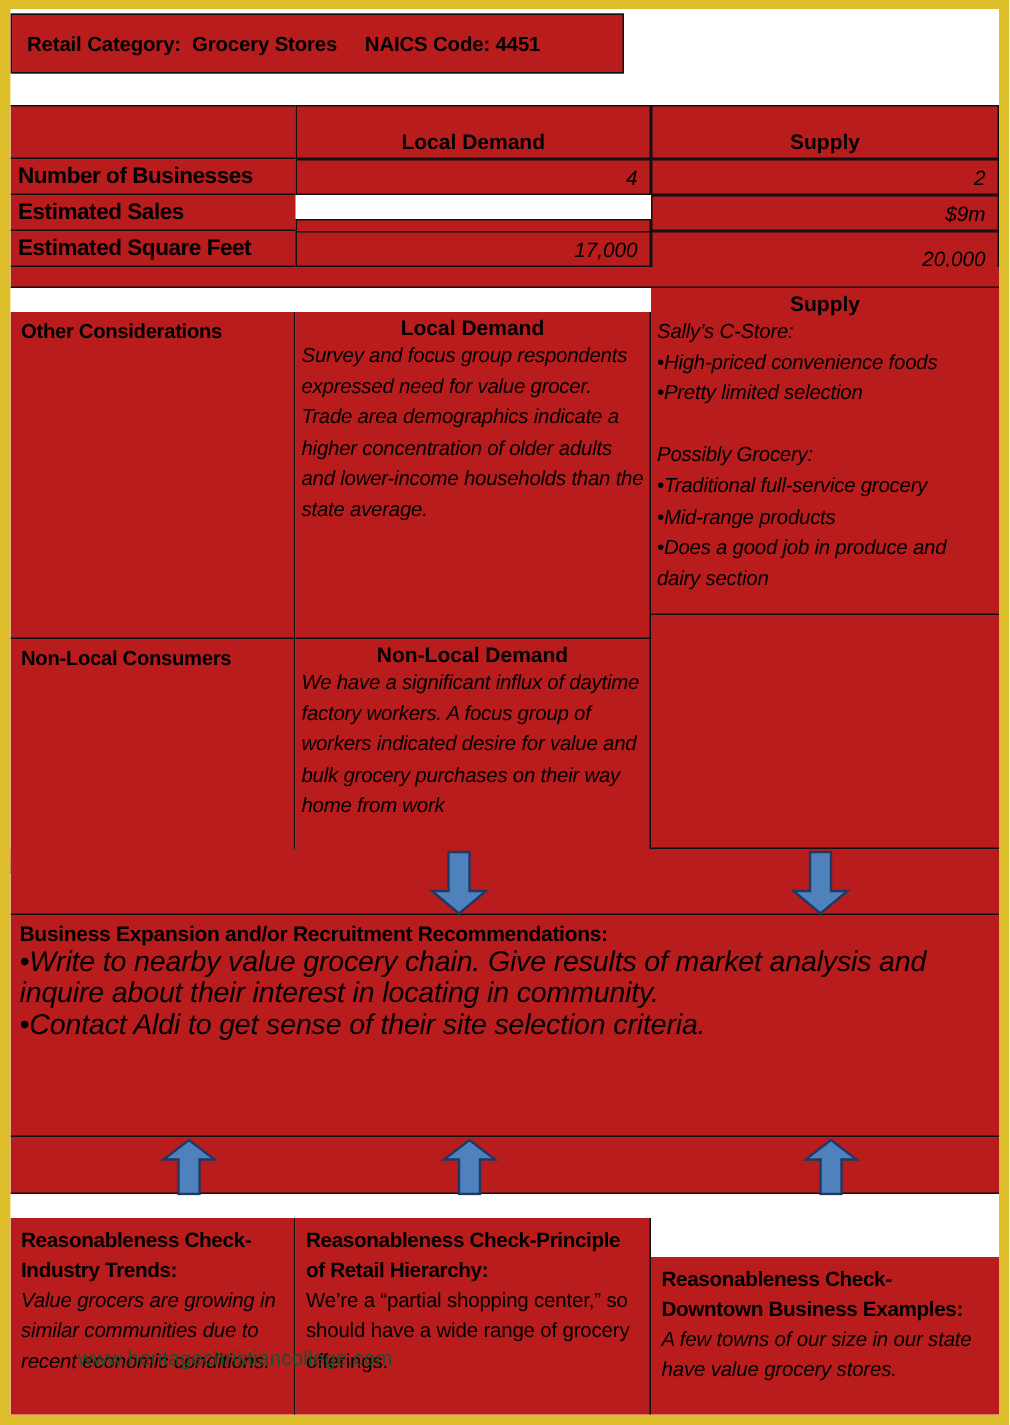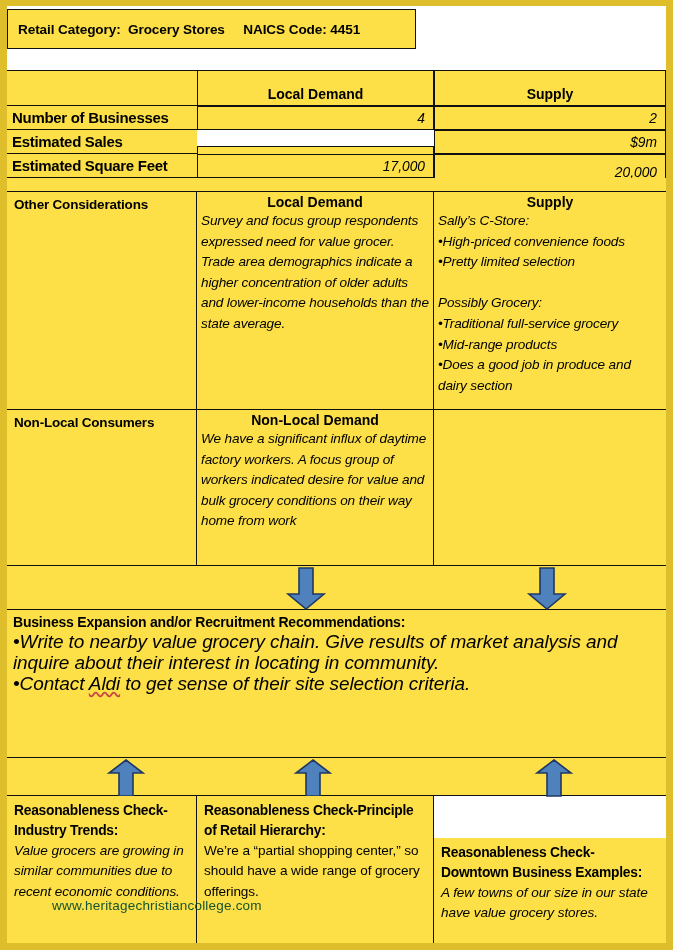--- a/index.html
+++ b/index.html
@@ -21,25 +21,25 @@
     overflow:hidden;
   }
   .inner{
     position:relative;
     width:659px;
     height:937px;
     background:#ffffff;
   }
 
   
-  .box{position:absolute;box-sizing:border-box;background:#fde047;}
+  .box{position:absolute;box-sizing:border-box;background:#b91c1c;}
   .bdr{border:1.6px solid #111111;}
   .btop{border-top:1.6px solid #111111;}
   .bbot{border-bottom:1.6px solid #111111;}
-  .bright{border-right:1.6px solid #111111;}
+  .bright{border-right:1.6px solid #111111;margin-top:16px;}
 
   .hdr{font-weight:bold;font-size:13.5px;letter-spacing:-0.2px;}
   .ital{font-style:italic;font-size:13.6px;line-height:20.6px;letter-spacing:-0.15px;}
 
   
   #title-box{
     left:0px;top:3px;width:409px;height:40px;
     display:flex;align-items:center;
   }
   #title-text{
@@ -71,21 +71,21 @@
   }
   .cons-body{padding:2px 4px 0 4px;}
   .cons-body p{margin:0;}
   .bullet-line{text-indent:0;}
 
   
   #rec-box{left:0px;top:604px;width:659px;height:148px;}
   #rec-inner{padding:4px 6px 0 6px;}
   #rec-title{font-weight:bold;font-size:14px;letter-spacing:-0.2px;margin-bottom:1px;}
   #rec-inner p{margin:0;font-style:italic;font-size:19px;line-height:21.2px;letter-spacing:-0.1px;}
-  .u-underline{text-decoration:underline;text-decoration-color:#cc4444;text-decoration-style:wavy;}
+  .u-underline{text-decoration-color:#cc4444;text-decoration-style:wavy;}
 
   
   .chk-title{font-weight:bold;font-size:13.8px;line-height:20px;letter-spacing:-0.25px;}
   .chk-body{font-style:italic;font-size:13.6px;line-height:20.4px;letter-spacing:-0.1px;}
   .chk-body.noital{font-style:normal;}
   .chk-inner{padding:5px 6px 0 7px;}
 
   
   .arrow{position:absolute;}
 
@@ -150,21 +150,21 @@
     </div>
   </div>
 
   <div class="box bbot bright sum-col-label" style="top:404px;height:156px;">
     <div style="padding:5px 0 0 7px;" class="hdr">Non-Local Consumers</div>
   </div>
 
   <div class="box bbot bright sum-col-mid" style="top:404px;height:156px;">
     <div class="cons-body">
       <span class="cons-head">Non-Local Demand</span>
-      <p class="ital">We have a significant influx of daytime factory workers.  A focus group of workers indicated desire for value and bulk grocery conditions on their way home from work</p>
+      <p class="ital">We have a significant influx of daytime factory workers.  A focus group of workers indicated desire for value and bulk grocery purchases on their way home from work</p>
     </div>
   </div>
 
   <div class="box bbot sum-col-right" style="top:404px;height:156px;"></div>
 
   <div class="box bbot" style="left:0px;top:560px;width:659px;height:44px;"></div>
 
   <svg class="arrow" style="left:277px;top:561px;" width="44" height="44" viewBox="0 0 44 44">
     <polygon points="15,1 29,1 29,27 40,27 22,42 4,27 15,27" fill="#4f81bd" stroke="#1f3864" stroke-width="1.6" stroke-linejoin="miter"></polygon>
   </svg>

